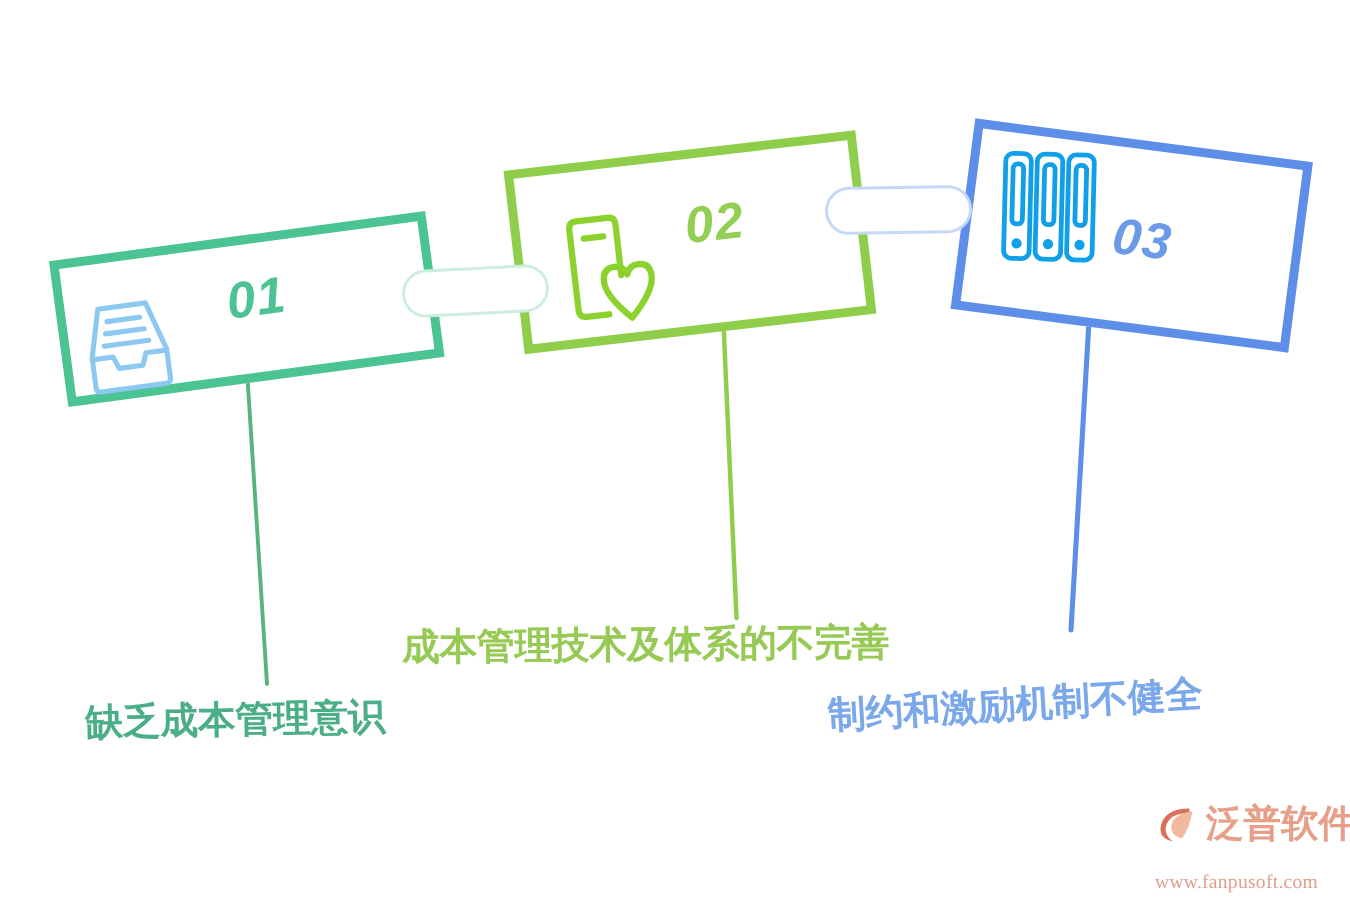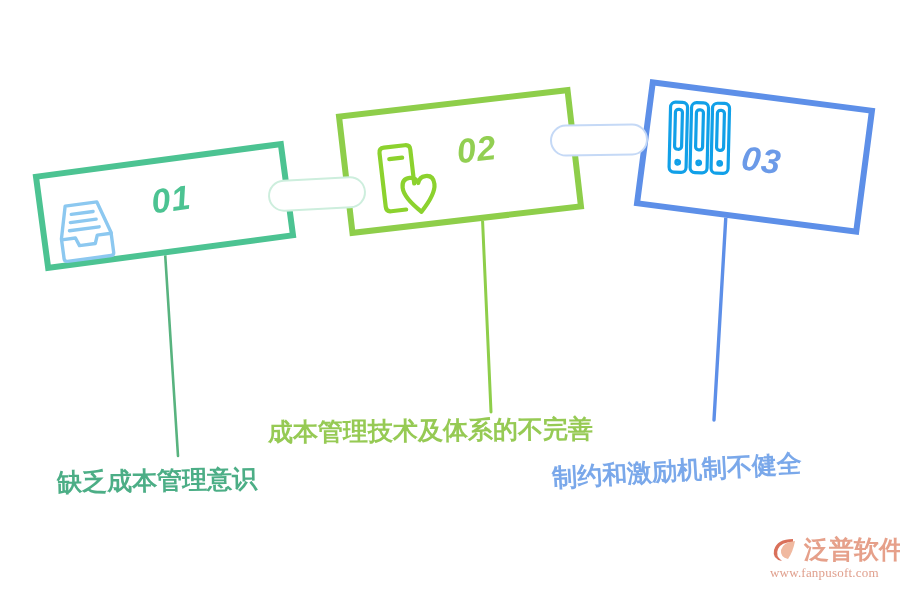--- a/index.html
+++ b/index.html
@@ -158,21 +158,21 @@
     font-size: 25px;
     font-weight: bold;
     color: #e6a08a;
     letter-spacing: 0px;
     line-height: 1.1;
     white-space: nowrap;
   }
   #watermark-url {
     position: absolute;
     left: 1px;
-    top: 31px;
+    top: 46px;
     font-size: 13px;
     color: #e0a08e;
     letter-spacing: 0.2px;
     white-space: nowrap;
     font-family: "Liberation Serif", "DejaVu Serif", serif;
   }
   #watermark-mark {
     position: absolute;
     left: 0px;
     top: 2px;

